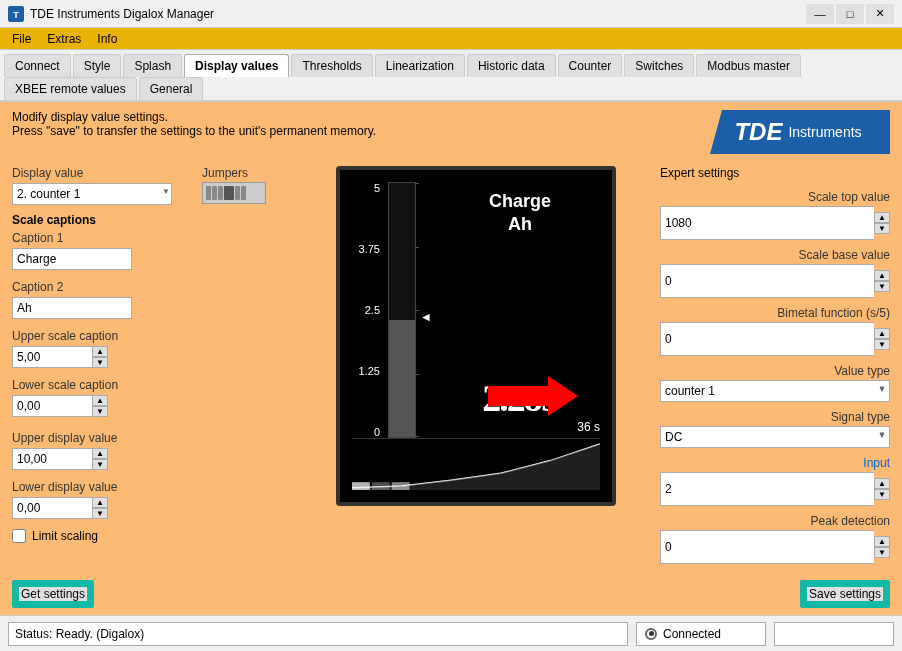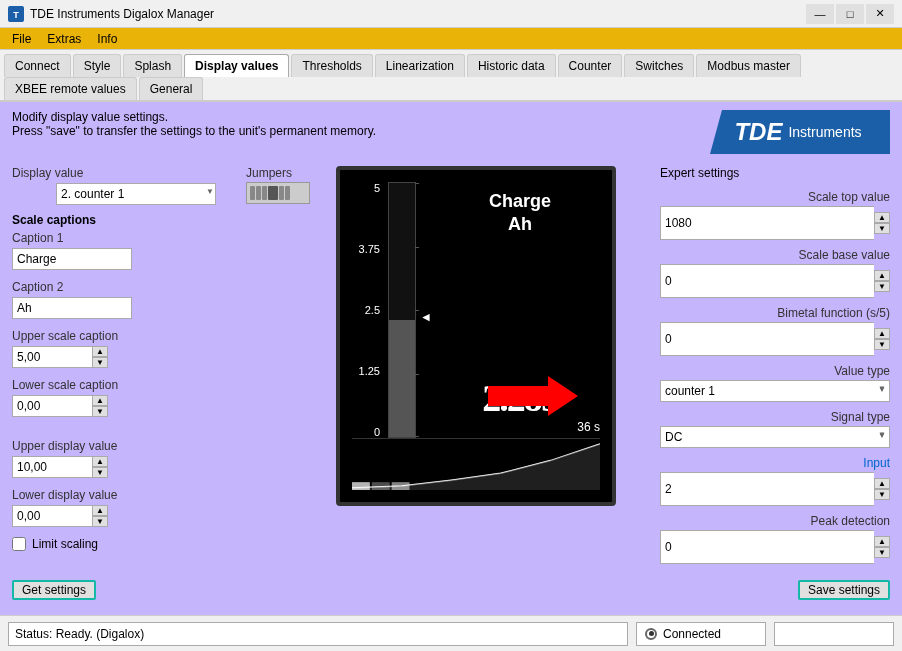--- a/index.html
+++ b/index.html
@@ -55,41 +55,41 @@
       border-radius: 3px 3px 0 0;
     }
     .tab.active {
       background: white;
       border-color: #aaa;
       font-weight: bold;
     }
 
     
     .main {
-      background: #c4b5fd;
+      background: #fdba74;
       padding: 8px 12px;
       display: flex;
       flex-direction: column;
       height: calc(651px - 28px - 22px - 34px - 36px);
     }
 
     
     .content-area {
       display: flex;
       gap: 16px;
       flex: 1;
     }
 
     
     .left-panel { width: 280px; flex-shrink: 0; }
     
     .field-group { margin-bottom: 10px; }
     .field-label { font-size: 12px; color: #333; margin-bottom: 3px; }
     
-    .dropdown-wrapper { display: flex; align-items: center; gap: 6px; margin-left: 44px; }
+    .dropdown-wrapper { display: flex; align-items: center; gap: 6px; }
     .dropdown {
       width: 160px; height: 22px; border: 1px solid #aaa;
       background: white; font-size: 12px; padding: 0 4px;
       appearance: none; -webkit-appearance: none;
     }
     .jumpers-label { font-size: 12px; color: #333; margin-bottom: 2px; }
 
     .top-row { display: flex; align-items: flex-start; gap: 30px; margin-bottom: 8px; }
 
     .text-input {
@@ -197,21 +197,21 @@
     }
     .radio-dot-inner {
       width: 5px; height: 5px; border-radius: 50%; background: #333;
     }
     .empty-box {
       width: 120px; height: 24px; border: 1px solid #aaa; background: white;
     }
 
     
     .btn {
-      height: 20px; padding: 0 8px; border: 2px solid #14b8a6;
+      height: 28px; padding: 0 2px; border: 7px solid #14b8a6;
       background: #e0e0e0; font-size: 12px; cursor: pointer;
       border-radius: 2px;
     }
   </style>
 </head>
 <body>
 
 <div class="title-bar">
   <svg width="16" height="16" viewBox="0 0 16 16" style="margin-right:6px">
     <rect width="16" height="16" fill="#1a5fa8" rx="2"></rect>
@@ -319,21 +319,21 @@
         <div class="field-label">Lower scale caption</div>
         <div class="spinner-wrapper">
           <input type="text" class="spinner-input" value="0,00" style="">
           <div class="spinner-btns">
             <button class="spinner-btn">▲</button>
             <button class="spinner-btn">▼</button>
           </div>
         </div>
       </div>
 
-      <div class="field-group" style="margin-top:22px;">
+      <div class="field-group" style="margin-top:14px;">
         <div class="field-label">Upper display value</div>
         <div class="spinner-wrapper">
           <input type="text" class="spinner-input" value="10,00" style="">
           <div class="spinner-btns">
             <button class="spinner-btn">▲</button>
             <button class="spinner-btn">▼</button>
           </div>
         </div>
       </div>
 

